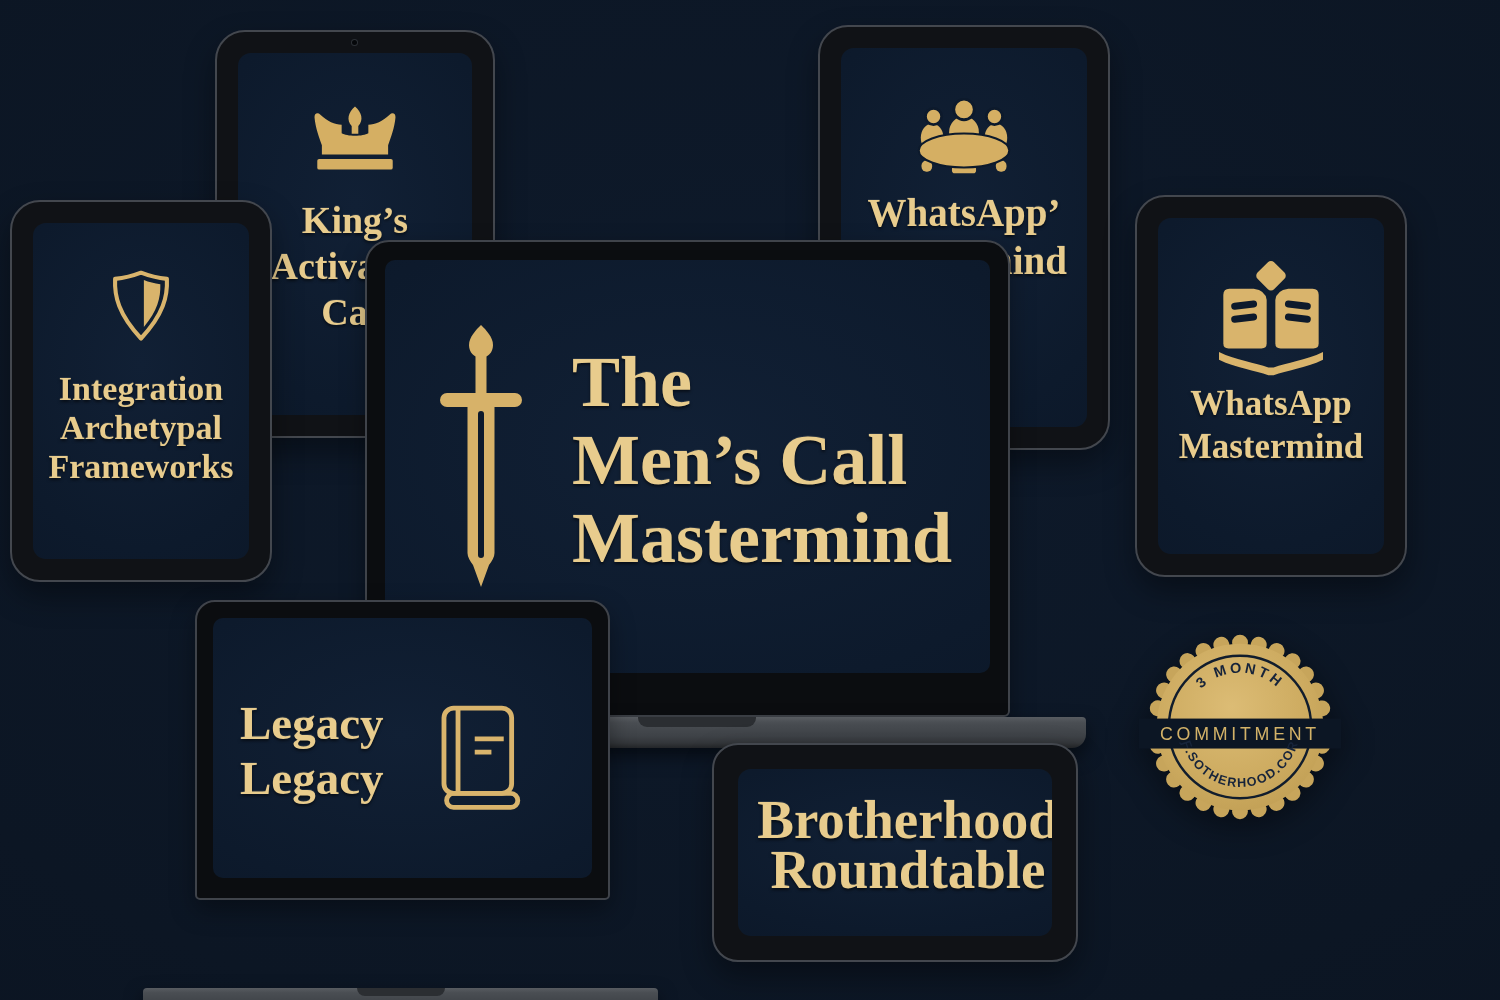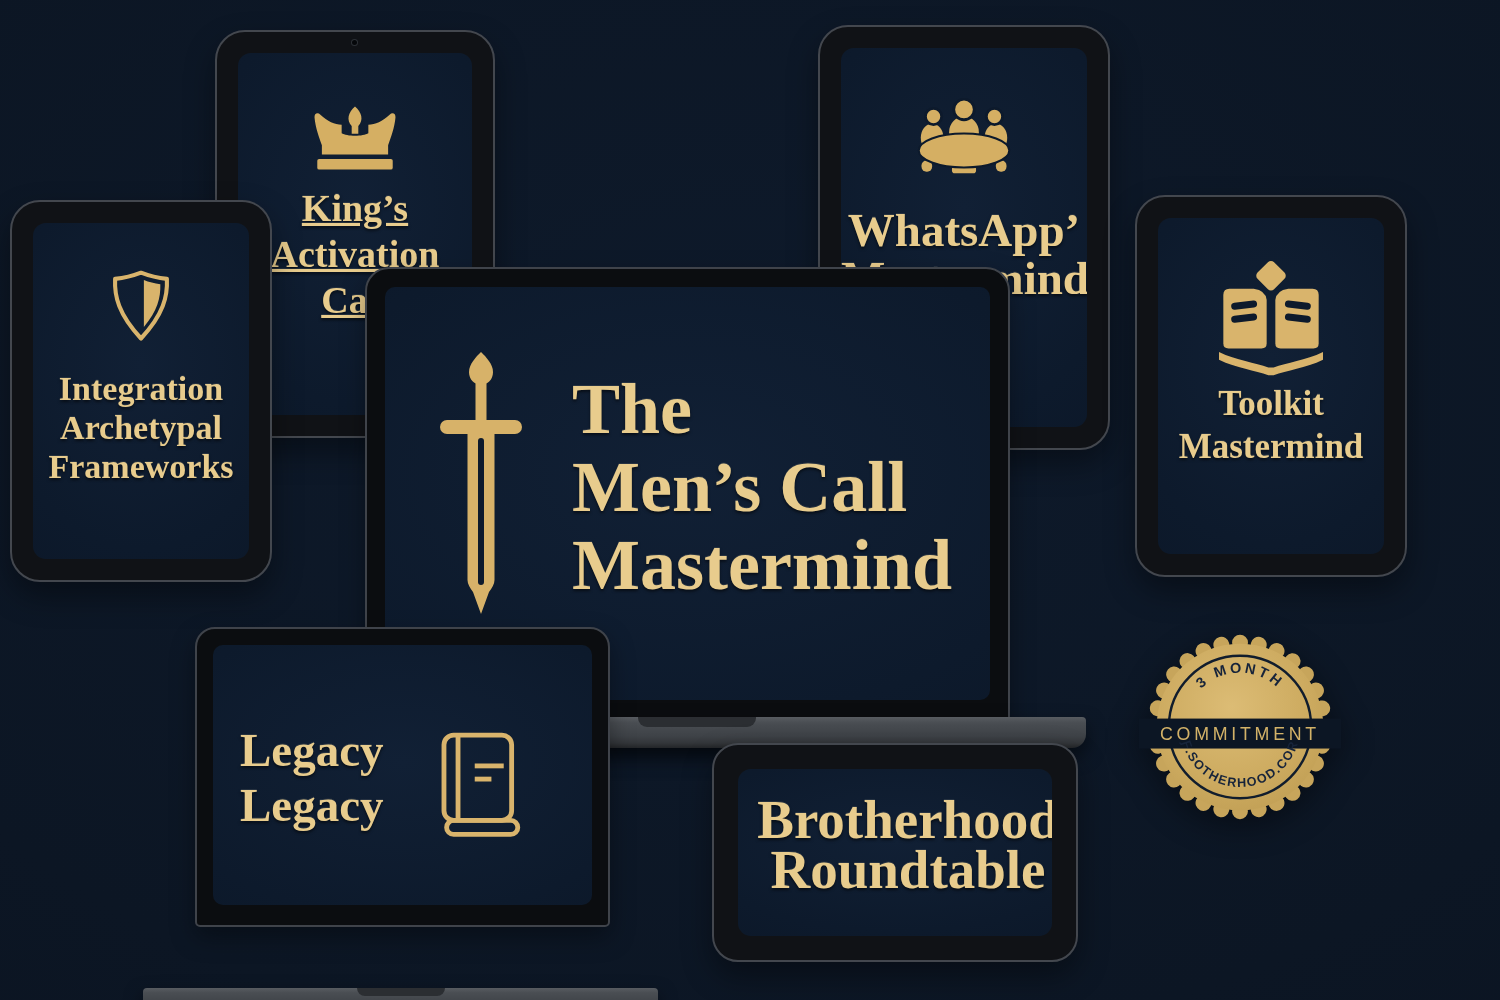--- a/index.html
+++ b/index.html
@@ -19,21 +19,20 @@
     background:radial-gradient(120% 100% at 50% 42%, #112035 0%, #0d1a2c 55%, #0b1626 100%);
     display:flex;flex-direction:column;align-items:center;overflow:hidden;
   }
   .cam{position:absolute;top:8px;left:50%;width:5px;height:5px;margin-left:-3px;
     border-radius:50%;background:#05070a;box-shadow:0 0 0 1px #2c3036;}
   .laptop{position:absolute;}
   .lap-screen{
     position:absolute;box-sizing:border-box;background:#0b0d10;
     border:2px solid #3f434a;border-radius:24px 24px 6px 6px;
     box-shadow:0 10px 24px rgba(0,0,0,.35);
-    margin-top:27px;
   }
   .lap-inner{
     width:100%;height:100%;box-sizing:border-box;border-radius:10px;
     background:radial-gradient(110% 100% at 50% 45%, #112035 0%, #0d1a2c 60%, #0b1626 100%);
     display:flex;flex-direction:row;align-items:center;overflow:hidden;
   }
   .lap-base{
     position:absolute;left:0;right:0;bottom:0;
     background:linear-gradient(#585c61 0%, #4a4e53 18%, #3e4247 62%, #33363a 84%, #232528 100%);
     border-radius:4px 4px 14px 14px;
@@ -43,25 +42,25 @@
     position:absolute;top:0;left:50%;transform:translateX(-50%);
     background:#2b2e32;border-radius:0 0 9px 9px;
   }
   
   .lines{width:100%;text-align:center;color:#e8cc8d;font-weight:600;
     text-shadow:0 2px 3px rgba(0,0,0,.55), 0 -1px 0 rgba(255,244,214,.10);}
   .title-left{text-align:left;}
   
   .d-kings{left:215px;top:30px;width:280px;height:408px;z-index:1;}
   .d-kings .icon{margin-top:48px;}
-  .d-kings .lines{margin-top:14px;font-size:38px;line-height:46px;text-decoration:underline;}
+  .d-kings .lines{margin-top:26px;font-size:38px;line-height:46px;}
 
   .d-wtop{left:818px;top:25px;width:292px;height:425px;z-index:1;}
   .d-wtop .icon{margin-top:50px;}
-  .d-wtop .lines{margin-top:27px;font-size:47px;line-height:48px;}
+  .d-wtop .lines{margin-top:10px;font-size:39px;line-height:48px;}
 
   .d-arch{left:10px;top:200px;width:262px;height:382px;z-index:2;}
   .d-arch .icon{margin-top:46px;}
   .d-arch .lines{margin-top:26px;font-size:34px;line-height:39px;}
 
   .d-wright{left:1135px;top:195px;width:272px;height:382px;z-index:2;}
   .d-wright .icon{margin-top:42px;}
   .d-wright .lines{margin-top:4px;font-size:35px;line-height:43px;}
 
   .d-lapmain{left:308px;top:240px;width:778px;height:508px;z-index:3;}
@@ -155,21 +154,21 @@
           <path d="M -60,40 C -40,50 -18,52 -3,58 L 3,58 C 18,52 40,50 60,40 L 60,49 C 40,59 18,61 3,67 L -3,67 C -18,61 -40,59 -60,49 Z"></path>
         </g>
         <g fill="#0d1a2c">
           <rect x="-46" y="-18" width="30" height="8" rx="4" transform="rotate(-7 -31 -14)"></rect>
           <rect x="-46" y="-3" width="30" height="8" rx="4" transform="rotate(-7 -31 1)"></rect>
           <rect x="16" y="-18" width="30" height="8" rx="4" transform="rotate(7 31 -14)"></rect>
           <rect x="16" y="-3" width="30" height="8" rx="4" transform="rotate(7 31 1)"></rect>
         </g>
       </svg>
       <div class="lines">
-        <div>Toolkit</div>
+        <div>WhatsApp</div>
         <div>Mastermind</div>
       </div>
     </div>
   </div>
 
   <div class="laptop d-lapmain">
     <div class="lap-screen">
       <div class="lap-inner">
         <svg class="sword" width="92" height="264" viewBox="-46 -132 92 264">
           <g fill="#d7b269">

